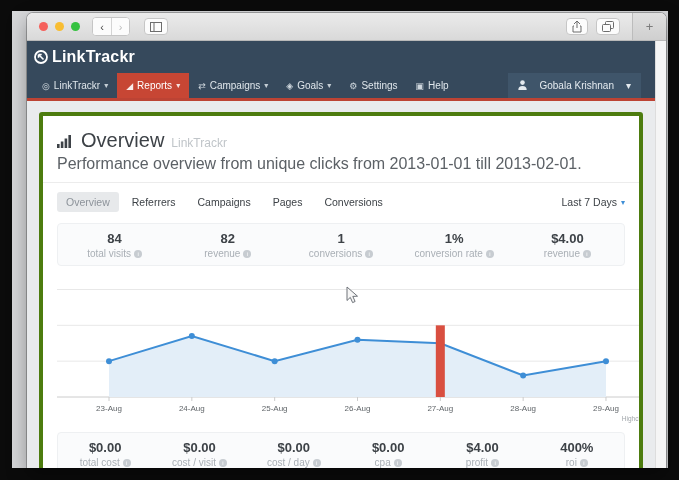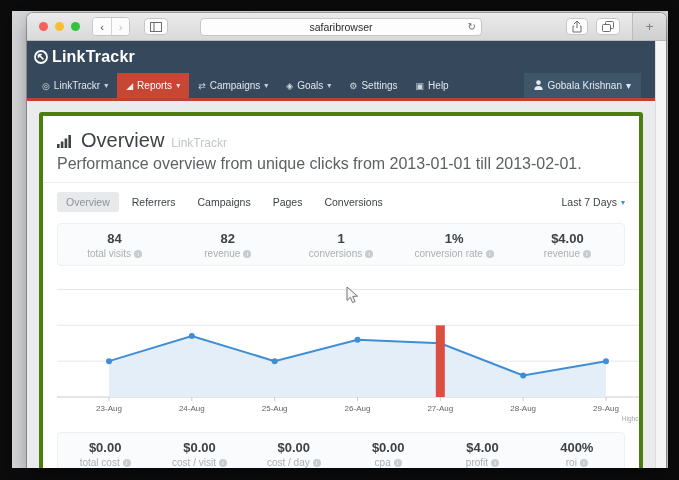--- a/index.html
+++ b/index.html
@@ -54,21 +54,21 @@
   .navbar { background:#36495c; border-bottom:3px solid #bc4334; }
   .brand-row { height:32px; display:flex; align-items:center; padding:0 14px 0 6px; }
   .brand { display:flex; align-items:center; gap:3px; color:#ffffff; font-size:16px; font-weight:bold; letter-spacing:.2px; }
   .menu-row { display:flex; align-items:stretch; height:25px; padding:0 14px 0 6px; }
   .nav-item {
     display:flex; align-items:center; gap:4px; padding:0 9px; font-size:10px; color:#dfe6eb; cursor:default;
   }
   .nav-item .nav-ico { font-size:9px; opacity:.9; }
   .nav-item .caret { font-size:8px; opacity:.85; }
   .nav-item.active { background:#c74634; color:#ffffff; }
-  .nav-user { margin-left:auto; display:flex; align-items:center; gap:4px; padding:0 10px; font-size:10px; color:#e4eaef; background:#3f556a; }
+  .nav-user { margin-left:auto; display:flex; align-items:center; gap:12px; padding:0 10px; font-size:10px; color:#e4eaef; background:#3f556a; }
 
   .content { padding:11px 12px; }
   .panel { background:#ffffff; border:4px solid #4d7c0f; border-radius:3px; overflow:hidden; }
 
   .panel-head { padding:13px 14px 9px; border-bottom:1px solid #ececec; }
   .title-row { display:flex; align-items:baseline; gap:7px; }
   .page-title { font-size:20px; color:#3d4247; }
   .title-suffix { font-size:12px; color:#c0c5c9; }
   .subtitle { font-size:16px; color:#5c6166; margin-top:3px; }
 
@@ -108,24 +108,20 @@
     </div>
     <div class="btn-group">
       <span class="tb-btn">‹</span>
       <span class="tb-btn disabled">›</span>
     </div>
     <div class="tb-single">
       <svg class="tb-icon" width="12" height="10" viewBox="0 0 12 10">
           <rect x="0.5" y="0.5" width="11" height="9" fill="none" stroke="#6d6d6d"></rect>
           <line x1="4" y1="0.5" x2="4" y2="9.5" stroke="#6d6d6d"></line>
         </svg>
-    </div>
-    <div class="addr">
-      <span class="addr-text">safaribrowser</span>
-      <span class="addr-refresh">↻</span>
     </div>
     <div class="toolbar-right">
       <div class="tb-single" style="margin:0">
         <svg class="tb-icon" width="10" height="12" viewBox="0 0 10 12">
             <path d="M5 0 L8 3 M5 0 L2 3 M5 0 L5 7" stroke="#6d6d6d" fill="none"></path>
             <path d="M2 5 H1 V11 H9 V5 H8" stroke="#6d6d6d" fill="none"></path>
           </svg>
       </div>
       <div class="tb-single" style="margin:0">
         <svg class="tb-icon" width="12" height="11" viewBox="0 0 12 11">

